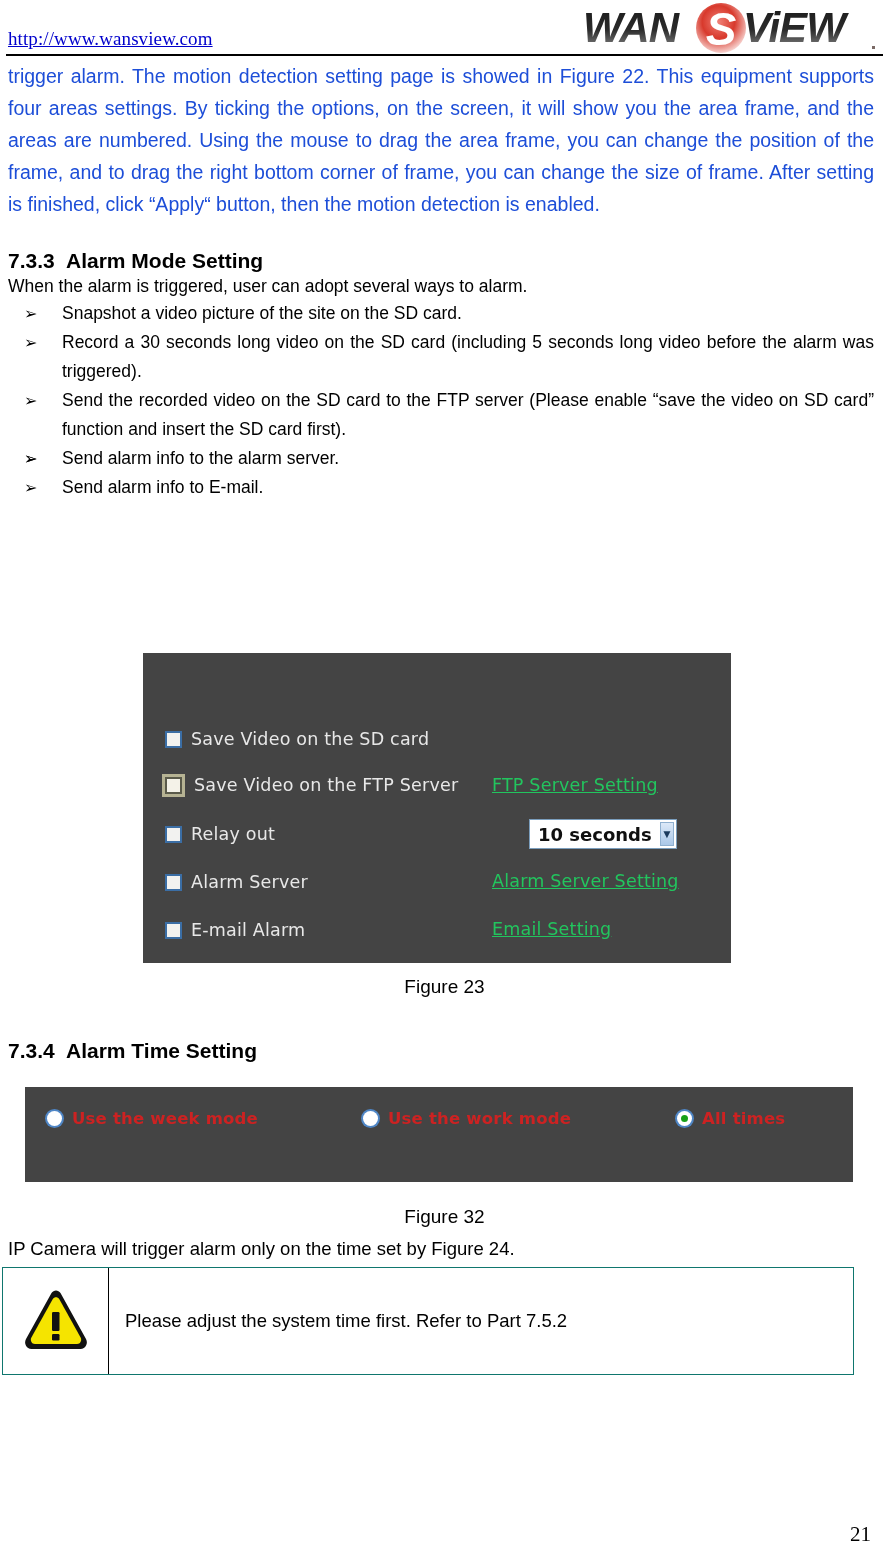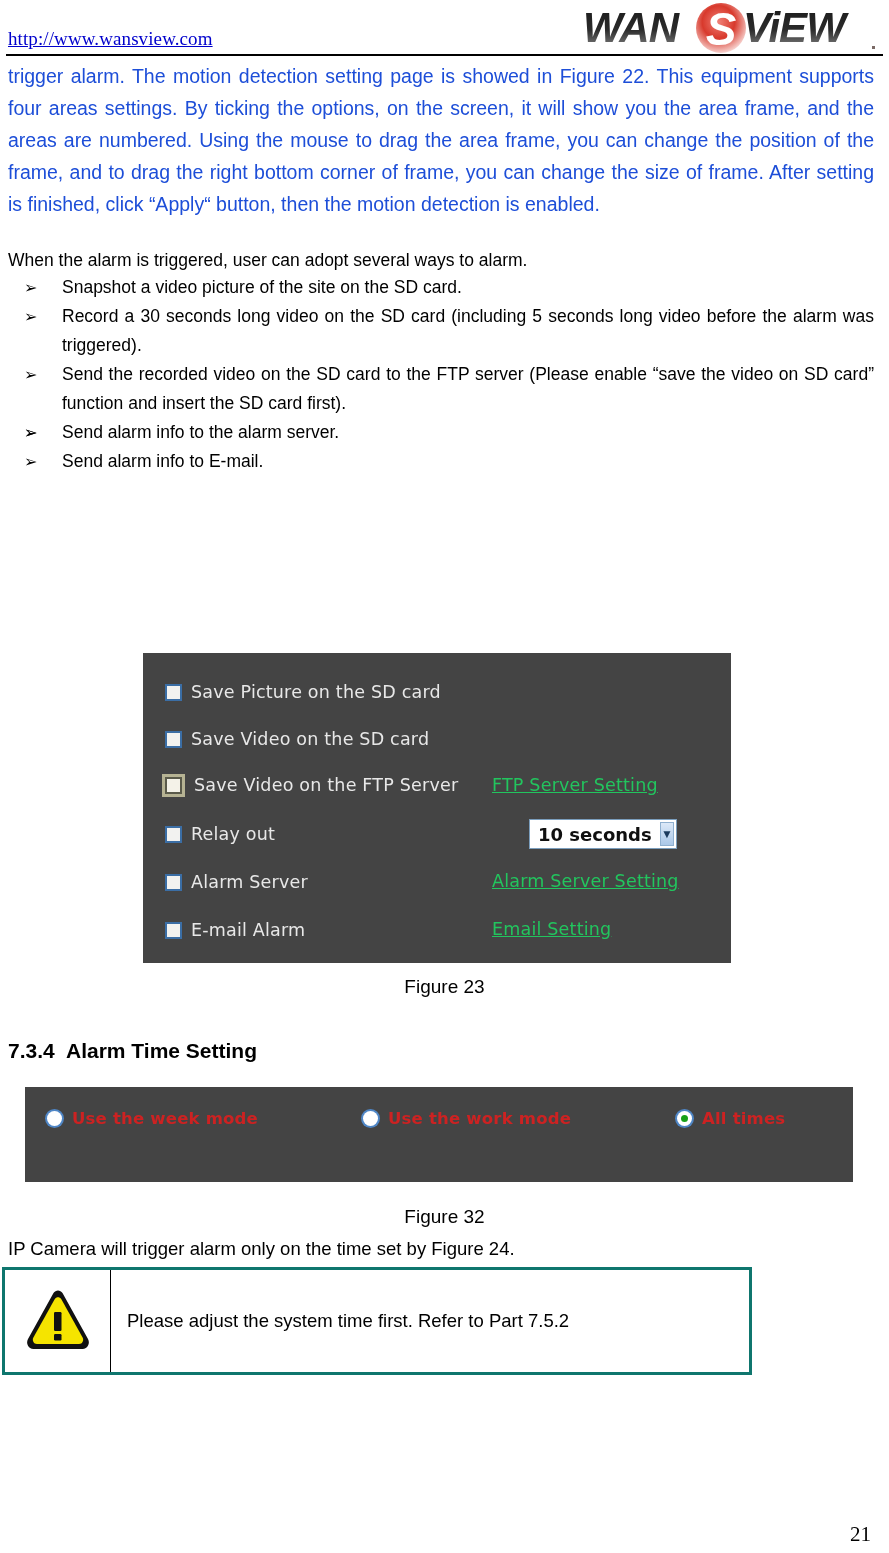--- a/index.html
+++ b/index.html
@@ -244,24 +244,24 @@
     text-align: center;
     font-size: 19px;
     line-height: 24px;
   }
 
   
   .note-table {
     position: absolute;
     left: 2px;
     top: 1267px;
-    width: 750px;
+    width: 852px;
     height: 108px;
     box-sizing: border-box;
-    border: 3px solid #0f766e;
+    border: 1px solid #0f766e;
     display: flex;
   }
   .note-icon-cell {
     width: 106px;
     box-sizing: border-box;
     border-right: 1px solid #000;
     display: flex;
     align-items: center;
     justify-content: center;
   }
@@ -315,20 +315,23 @@
     <span class="logo-dot"></span>
   </div>
 </div>
 
 <div class="content">
 
   <p class="body-para">trigger alarm. The motion detection setting page is showed in Figure 22. This equipment supports four areas settings. By ticking the options, on the screen, it will show you the area frame, and the areas are numbered. Using the mouse to drag the area frame, you can change the position of the frame, and to drag the right bottom corner of frame, you can change the size of frame. After setting is finished, click “Apply“ button, then the motion detection is enabled.</p>
 
   <div style="height:28px"></div>
 
+  <h3 class="section-heading">
+    <span class="num">7.3.3</span><span>Alarm Mode Setting</span>
+  </h3>
 
   <p class="lead-line">When the alarm is triggered, user can adopt several ways to alarm.</p>
 
   <ul class="arrow-list">
     <li>
       <span class="bullet-glyph">➢</span>
       <span>Snapshot a video picture of the site on the SD card.</span>
     </li>
     <li>
       <span class="bullet-glyph">➢</span>
@@ -347,24 +350,20 @@
     </li>
     <li>
       <span class="bullet-glyph">➢</span>
       <span>Send alarm info to E-mail.</span>
     </li>
   </ul>
 </div>
 
 <div class="ui-panel" id="panel-alarm-mode">
 
-  <div class="chk-row" style="top:28px">
-    <span class="chk-box"></span>
-    <span class="chk-label">Save Picture on the SD card</span>
-  </div>
 
   <div class="chk-row" style="top:75px">
     <span class="chk-box"></span>
     <span class="chk-label">Save Video on the SD card</span>
   </div>
 
   <div class="chk-row" style="top:121px">
     <span class="chk-focus">
       <span class="chk-box"></span>
     </span>

